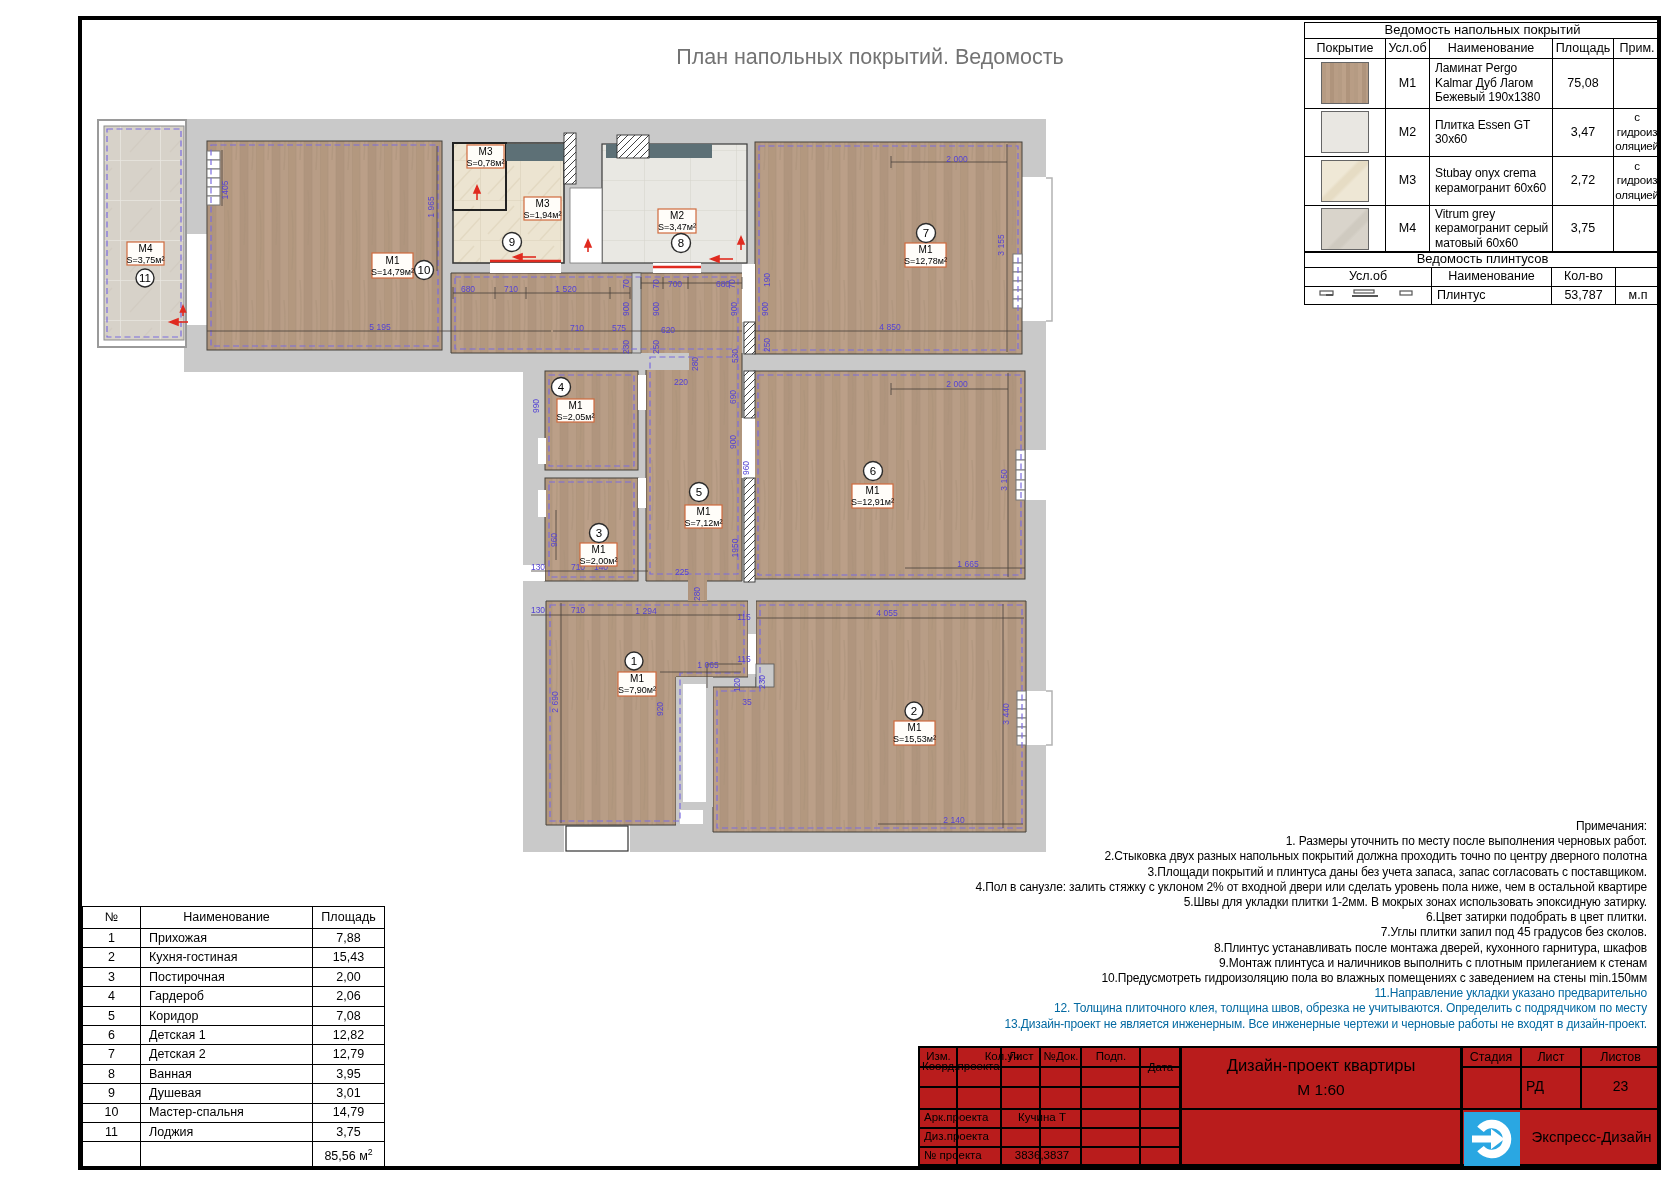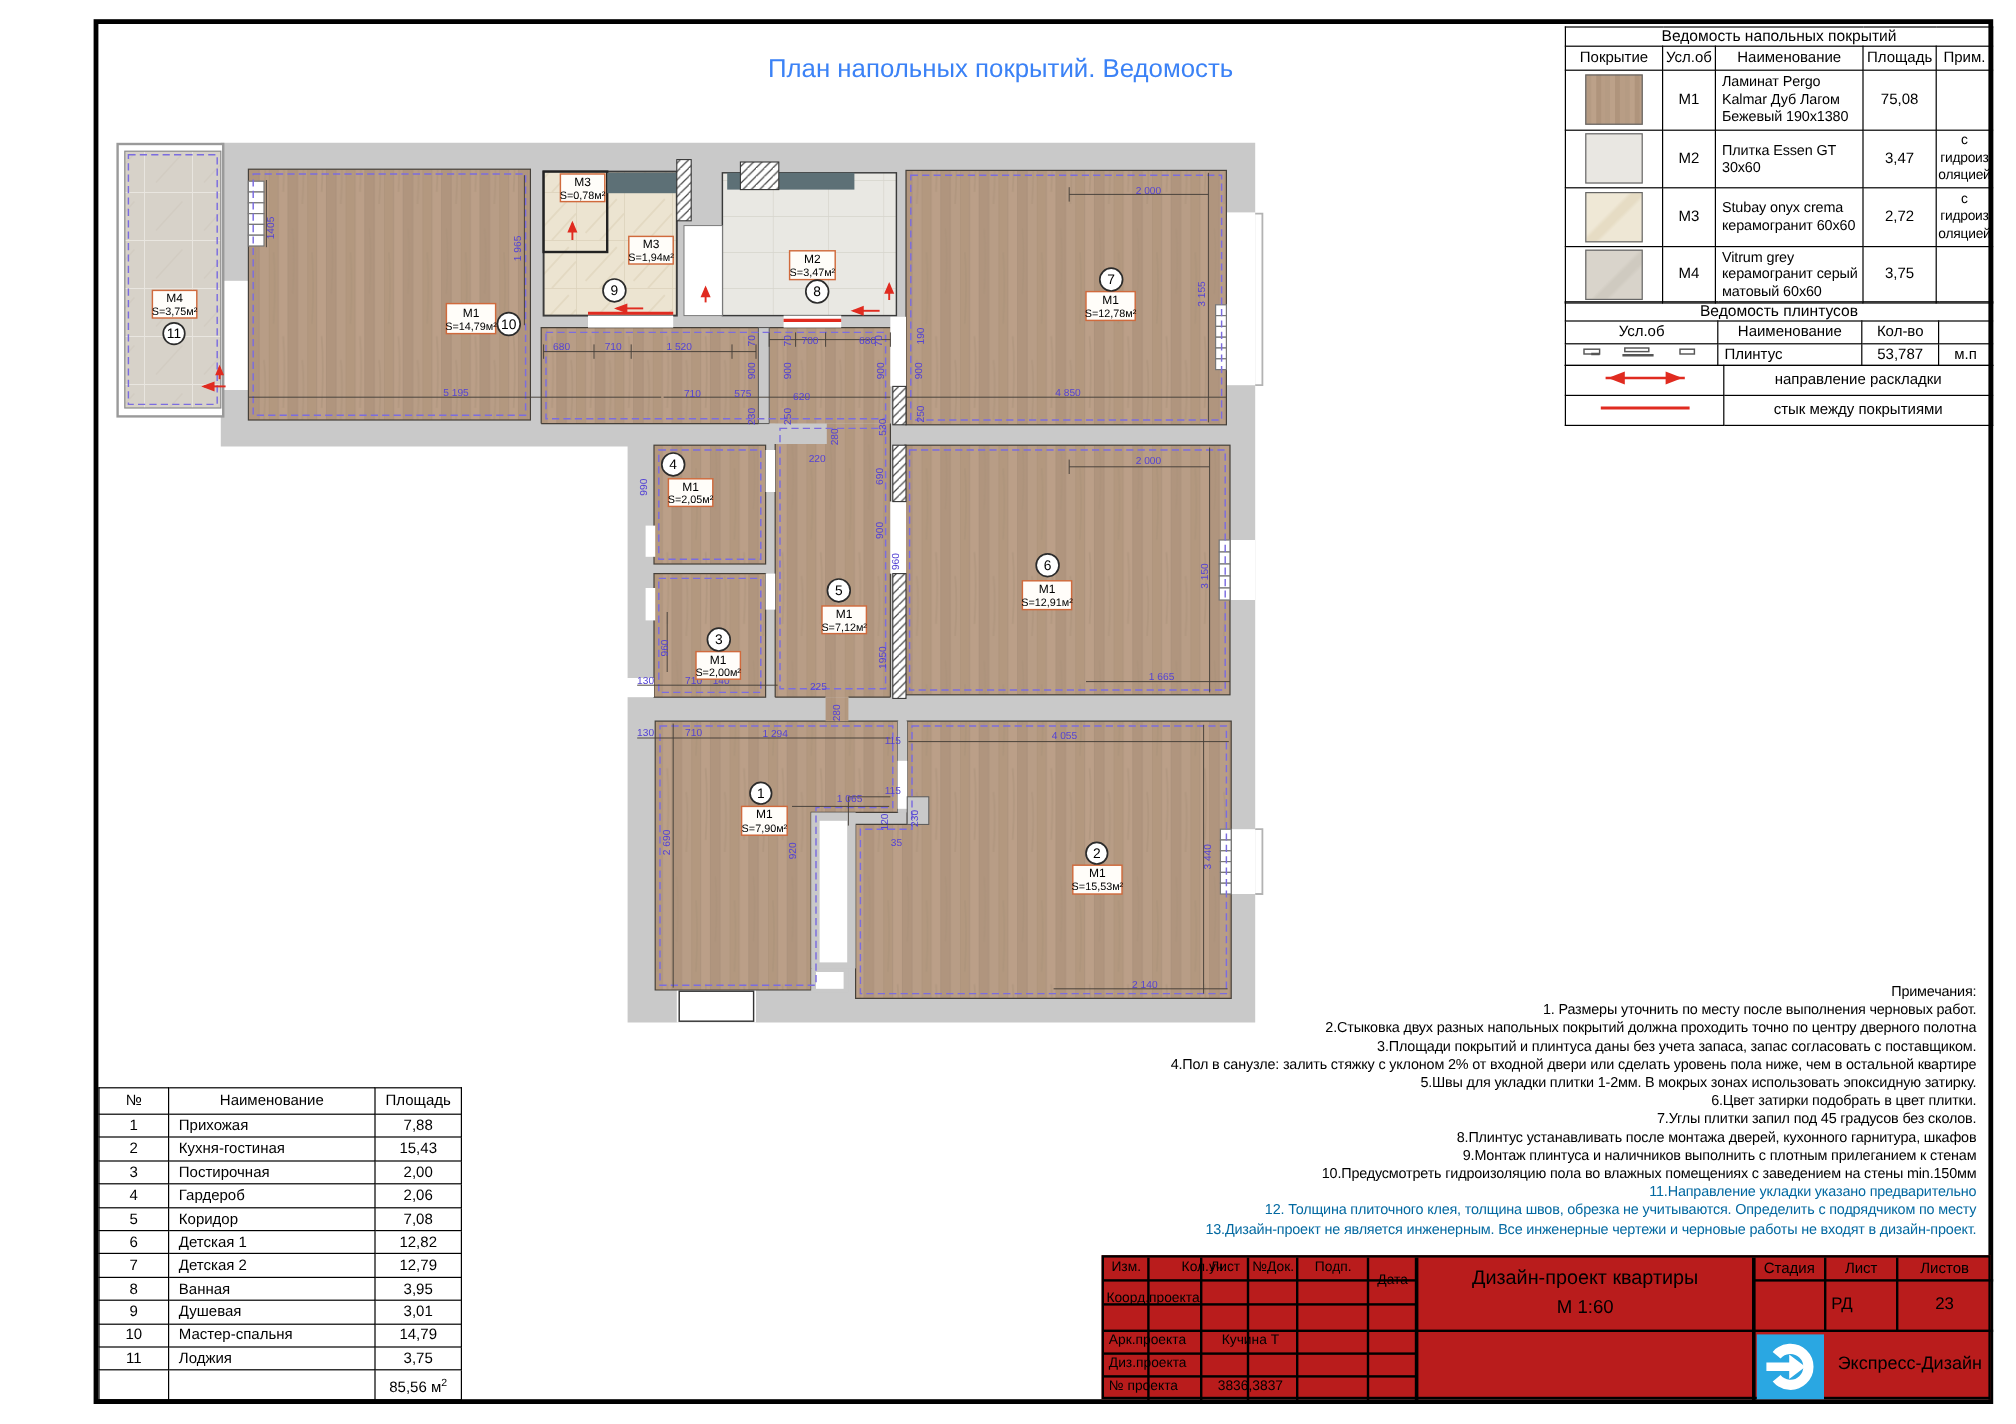--- a/index.html
+++ b/index.html
@@ -1,21 +1,21 @@
 <!DOCTYPE html>
 <html lang="ru"><head>
 <meta charset="utf-8">
 <title>План напольных покрытий</title>
 <style>
   html,body{margin:0;padding:0;background:#fff;}
   .page{position:relative;width:1680px;height:1187px;background:#fff;overflow:hidden;
         font-family:"Liberation Sans", sans-serif;color:#000;}
   .abs{position:absolute;}
   .frame{left:78px;top:16px;width:1575px;height:1146px;border:4px solid #000;}
-  .title{left:640px;top:45px;width:460px;text-align:left;font-size:21.5px;color:#3b82f6;letter-spacing:0px;white-space:nowrap;}
+  .title{left:640px;top:45px;width:460px;text-align:center;font-size:21.5px;color:#737373;letter-spacing:0px;white-space:nowrap;}
   table{border-collapse:collapse;table-layout:fixed;}
   td{border:1.4px solid #000;padding:0;font-size:12.5px;line-height:14.5px;overflow:hidden;vertical-align:middle;}
   .c{text-align:center;}
   .notes{right:33px;top:819px;width:1100px;text-align:right;font-size:12px;letter-spacing:-0.15px;line-height:15.2px;color:#000;white-space:nowrap;}
   .notes .r{color:#0369a1;}
   sup{font-size:70%;}
   .nm{padding-left:5px;font-size:12px;letter-spacing:-0.1px;}
   .sw{display:inline-block;width:46px;height:40px;border:1px solid #666;vertical-align:middle;}
   .sw1{background:repeating-linear-gradient(90deg,#b59b83 0 4px,#bca189 4px 8px,#af947c 8px 12px,#b89d85 12px 16px);}
   .sw2{background:#e9e7e2;}
@@ -514,42 +514,20 @@
                   <rect x="82" y="4" width="12" height="4"></rect>
                 </g>
               </svg></td>
             <td style="padding-left:5px;">Плинтус</td>
             <td class="c">53,787</td>
             <td class="c">м.п</td>
           </tr>
   </tbody>
       </table>
 
-  <table style="width:356px;margin-top:-1.4px;">
-    <colgroup>
-          <col style="width:132px">
-          <col style="width:224px">
-        </colgroup>
-    <tbody>
-          <tr style="height:25px;">
-            <td class="c"><svg width="90" height="14" viewBox="0 0 90 14">
-                <line x1="12" y1="7" x2="78" y2="7" stroke="#e02b20" stroke-width="2"></line>
-                <path d="M14 7 L28 1.5 L28 12.5 Z" fill="#e02b20"></path>
-                <path d="M76 7 L62 1.5 L62 12.5 Z" fill="#e02b20"></path>
-              </svg></td>
-            <td class="c">направление раскладки</td>
-          </tr>
-    <tr style="height:25px;">
-            <td class="c"><svg width="90" height="10" viewBox="0 0 90 10">
-                <line x1="8" y1="5" x2="82" y2="5" stroke="#e02b20" stroke-width="2.6"></line>
-              </svg></td>
-            <td class="c">стык между покрытиями</td>
-          </tr>
-  </tbody>
-      </table>
   </div>
 
   <div class="abs" style="left:82px;top:906px;">
   <table style="width:302px;font-size:13px;">
     <colgroup>
           <col style="width:58px">
           <col style="width:172px">
           <col style="width:72px">
         </colgroup>
     <tbody>
@@ -658,21 +636,21 @@
     <div class="abs" style="left:600px;top:0;width:2.4px;height:62px;background:#000;"></div>
     <div class="abs" style="left:660px;top:0;width:2.4px;height:62px;background:#000;"></div>
     <div class="abs" style="left:540px;top:18px;width:201px;height:2.2px;background:#000;"></div>
 
     <div class="abs" style="left:0px;top:2px;width:37px;text-align:center;font-size:11.5px;">Изм.</div>
     <div class="abs" style="left:38px;top:2px;width:43px;text-align:center;font-size:11.5px;padding-left:24px;">Кол.уч.</div>
     <div class="abs" style="left:82px;top:2px;width:38px;text-align:center;font-size:11.5px;">Лист</div>
     <div class="abs" style="left:121px;top:2px;width:40px;text-align:center;font-size:11.5px;">№Док.</div>
     <div class="abs" style="left:162px;top:2px;width:58px;text-align:center;font-size:11.5px;">Подп.</div>
     <div class="abs" style="left:221px;top:13px;width:39px;text-align:center;font-size:11.5px;">Дата</div>
-    <div class="abs" style="left:2px;top:28px;width:80px;font-size:11.5px;">Коорд.проекта</div>
+    <div class="abs" style="left:2px;top:12px;width:80px;font-size:11.5px;">Коорд.проекта</div>
     <div class="abs" style="left:4px;top:63px;width:80px;font-size:11.5px;">Арк.проекта</div>
     <div class="abs" style="left:82px;top:63px;width:80px;text-align:center;font-size:11.5px;">Кучина Т</div>
     <div class="abs" style="left:4px;top:82px;width:80px;font-size:11.5px;">Диз.проекта</div>
     <div class="abs" style="left:4px;top:101px;width:80px;font-size:11.5px;">№ проекта</div>
     <div class="abs" style="left:82px;top:101px;width:80px;text-align:center;font-size:11.5px;">3836,3837</div>
 
     <div class="abs" style="left:262px;top:8px;width:278px;text-align:center;font-size:16.5px;">Дизайн-проект квартиры</div>
     <div class="abs" style="left:262px;top:33px;width:278px;text-align:center;font-size:15.5px;">М 1:60</div>
 
     <div class="abs" style="left:542px;top:2px;width:58px;text-align:center;font-size:12.5px;">Стадия</div>

